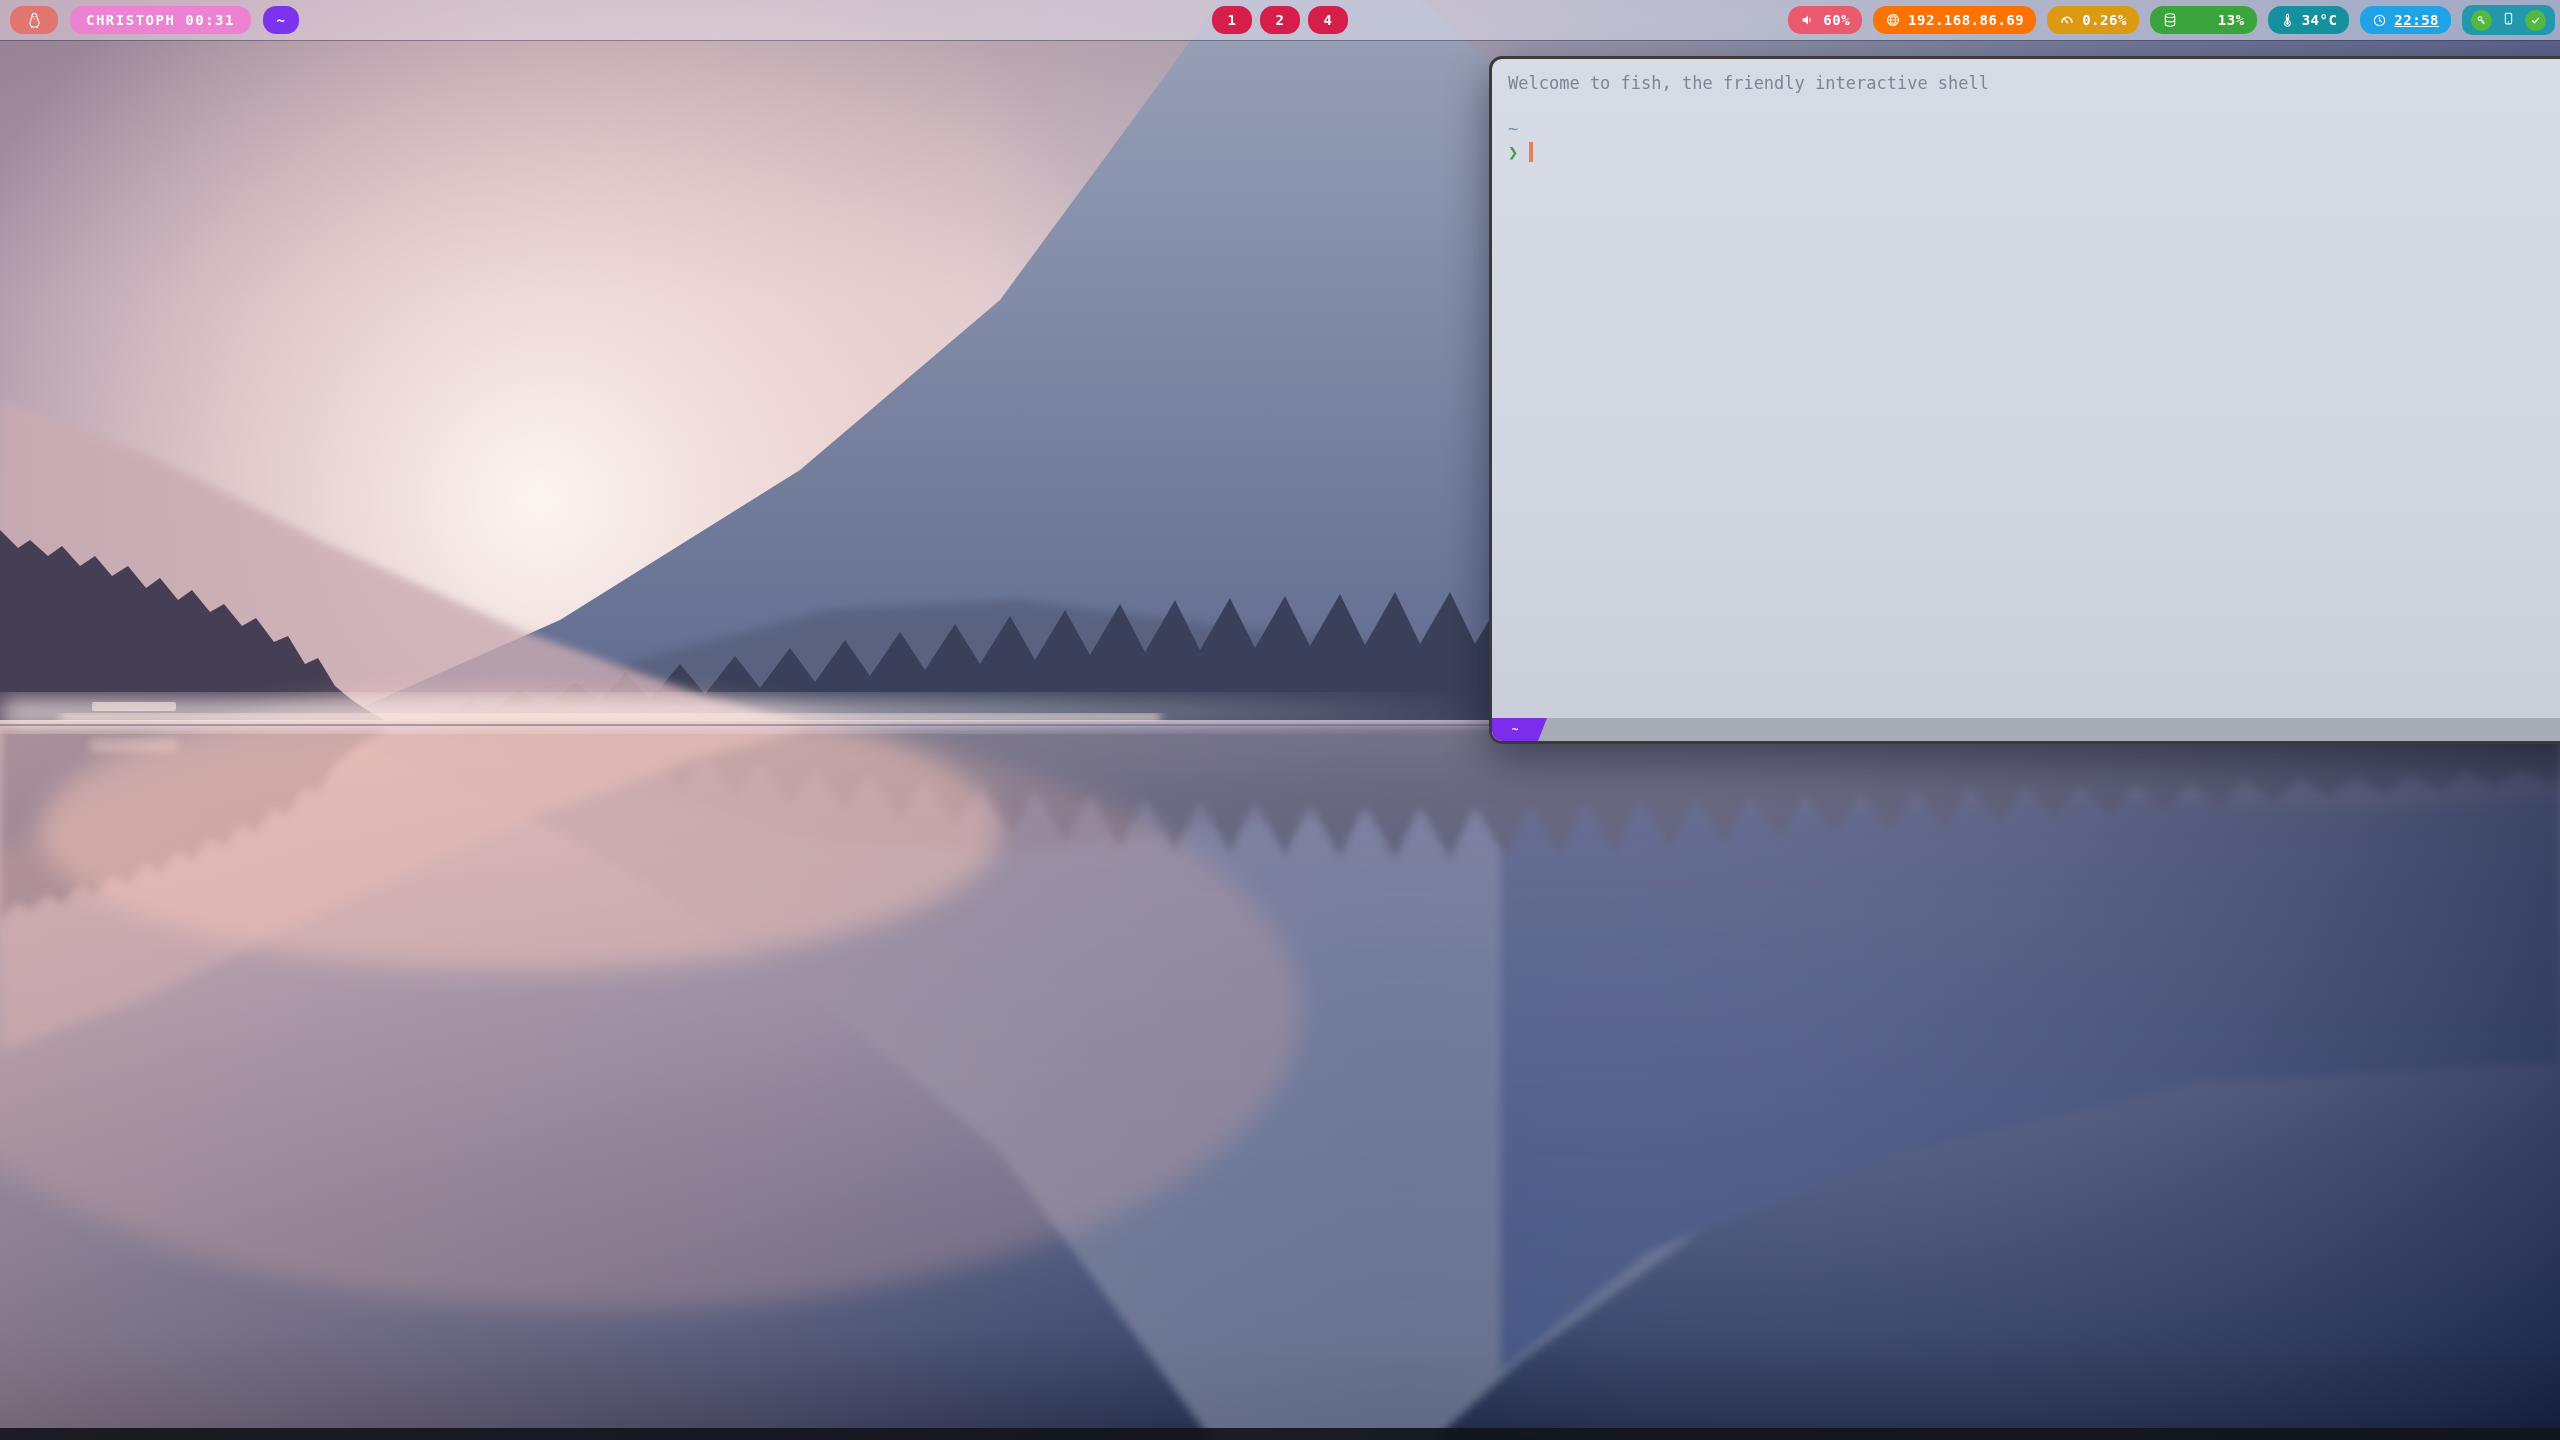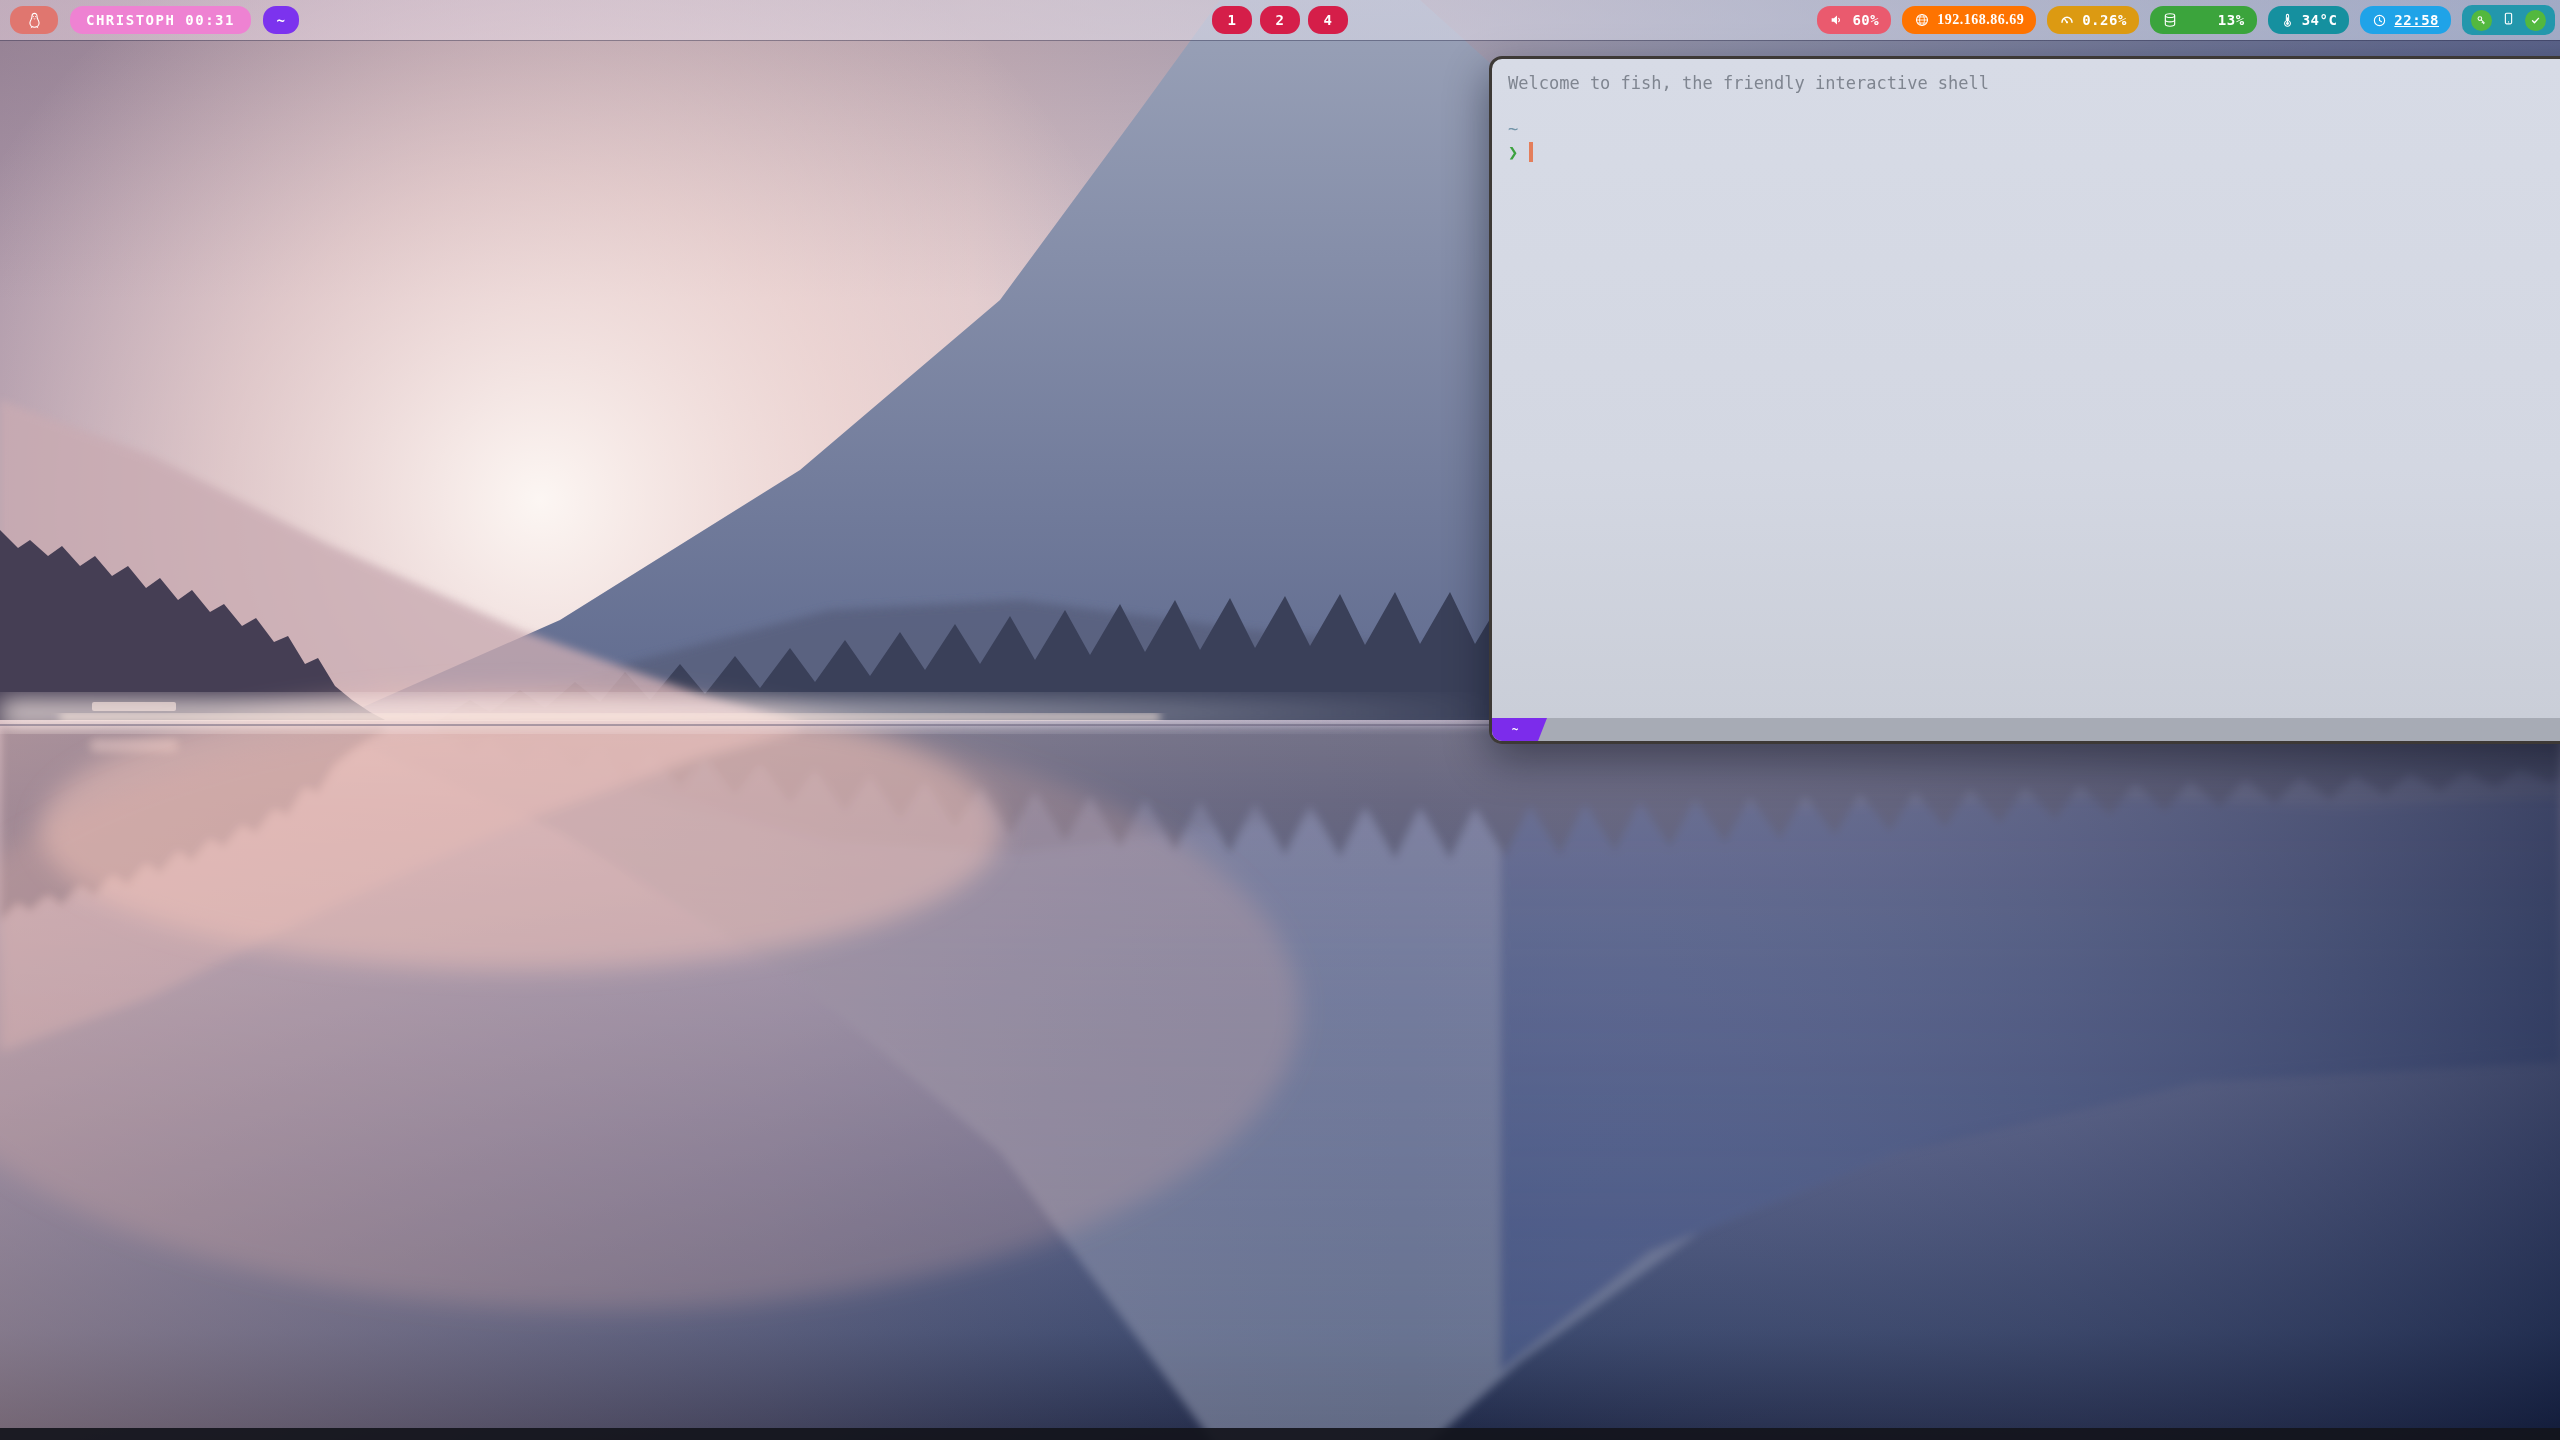--- a/index.html
+++ b/index.html
@@ -17,21 +17,21 @@
   .bar-right{margin-left:auto;display:flex;align-items:center;gap:11px;margin-right:5px;}
   .badge{height:28px;border-radius:13px;display:flex;align-items:center;justify-content:center;
          gap:7px;padding:0 12px;color:#fff;font-weight:bold;font-size:14px;letter-spacing:.5px;
          font-family:"DejaVu Sans Mono",monospace;box-sizing:border-box;}
   .badge svg{flex:none;display:block;}
   .b-distro{background:#e0766f;width:48px;padding:0;}
   .b-title{background:#ee82d2;letter-spacing:1.5px;padding:0 16px;}
   .b-layout{background:#7c33ee;width:36px;padding:0;}
   .b-ws{background:#d51e49;width:40px;padding:0;}
   .b-vol{background:#ea5a6e;}
-  .b-net{background:#fe7300;font-family:Liberation Serif, serif;}
+  .b-net{background:#fe7300;}
   .b-cpu{background:#dc9a12;}
   .b-mem{background:#3ba43c;gap:40px;}
   .b-temp{background:#15909f;justify-content:center;}
   .b-clock{background:#1fa3e8;text-decoration:underline;}
   .status-box{height:30px;border-radius:10px;background:#2397ac;display:flex;align-items:center;
               gap:9px;padding:0 9px;}
   .circle-icon{width:21px;height:21px;border-radius:50%;background:#53b83e;display:flex;
                align-items:center;justify-content:center;}
 
   

